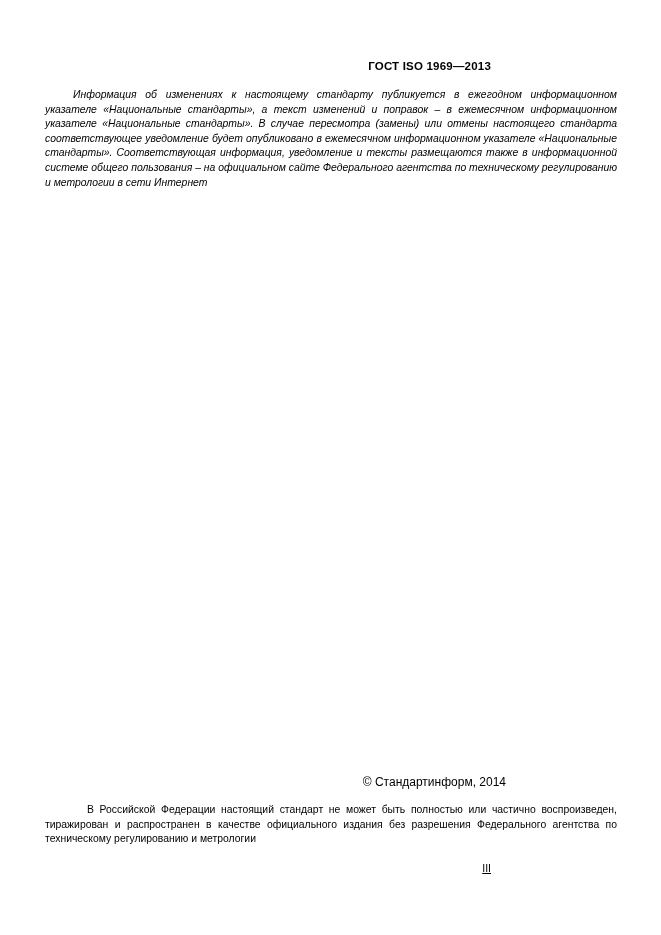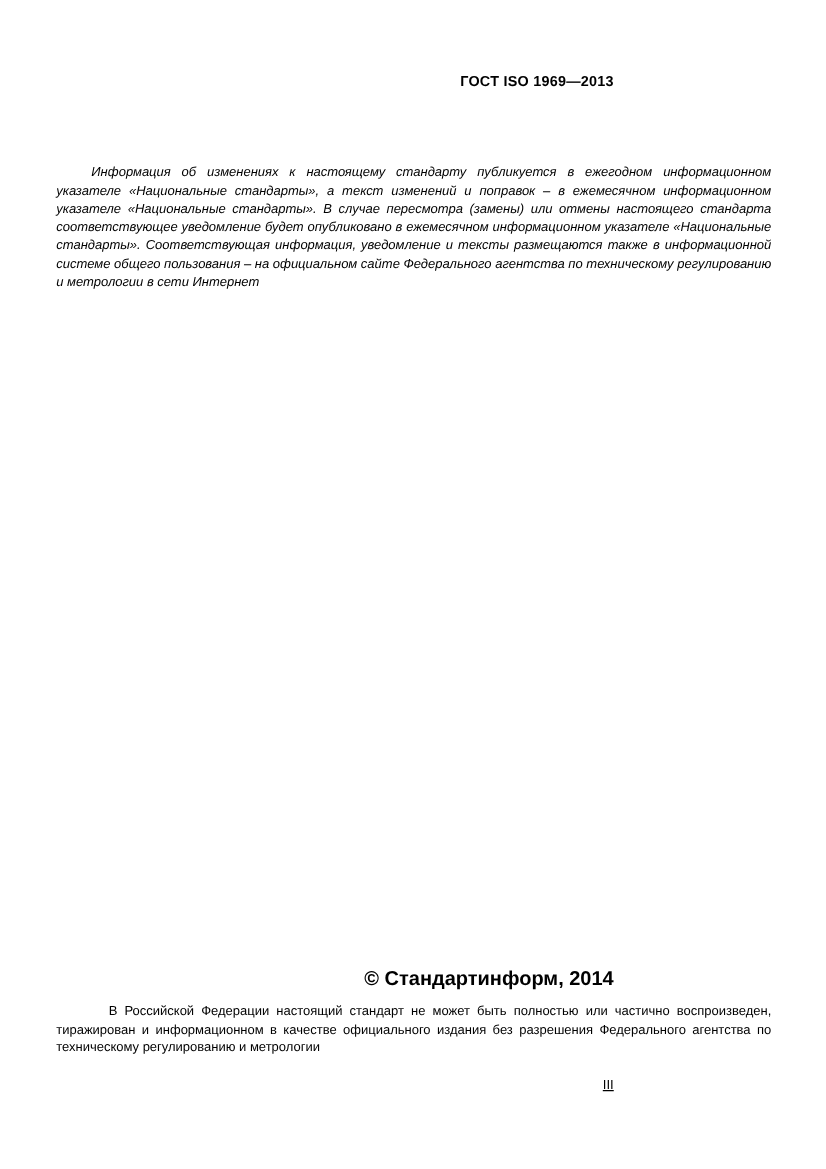--- a/index.html
+++ b/index.html
@@ -36,29 +36,27 @@
     top: 88px;
     left: 45px;
     width: 572px;
     font-size: 10.4px;
     font-style: italic;
     line-height: 14.6px;
     text-align: justify;
     text-justify: inter-word;
     text-indent: 28px;
     hyphens: manual;
-    margin-top: 44px;
   }
   .copyright {
     position: absolute;
     top: 775px;
-    right: 45px;
-    font-size: 16px;
+    right: 30px;
+    font-size: 12px;
     white-space: nowrap;
-    font-weight: bold;
   }
   .bottom-block {
     position: absolute;
     top: 803px;
     left: 45px;
     width: 572px;
     font-size: 10.4px;
     line-height: 14.6px;
     text-align: justify;
     text-justify: inter-word;
@@ -77,17 +75,17 @@
 <body>
 
 <div class="page">
 
   <div class="header">ГОСТ ISO 1969—2013</div>
 
   <div class="intro-block">Информация об изменениях к настоящему стандарту публикуется в ежегодном информационном указателе «Национальные стандарты», а текст изменений и поправок – в ежемесячном информационном указателе «Национальные стандарты». В случае пересмотра (замены) или отмены настоящего стандарта соответствующее уведомление будет опубликовано в ежемесячном информационном указателе «Национальные стандарты». Соответствующая информация, уведомление и тексты размещаются также в информационной системе общего пользования – на официальном сайте Федерального агентства по техническому регулированию и метрологии в сети Интернет</div>
 
   <div class="copyright">© Стандартинформ, 2014</div>
 
-  <div class="bottom-block">В Российской Федерации настоящий стандарт не может быть полностью или частично воспроизведен, тиражирован и информационном в качестве официального издания без разрешения Федерального агентства по техническому регулированию и метрологии</div>
+  <div class="bottom-block">В Российской Федерации настоящий стандарт не может быть полностью или частично воспроизведен, тиражирован и распространен в качестве официального издания без разрешения Федерального агентства по техническому регулированию и метрологии</div>
 
   <div class="page-number">III</div>
 
 </div>
 
 </body></html>

